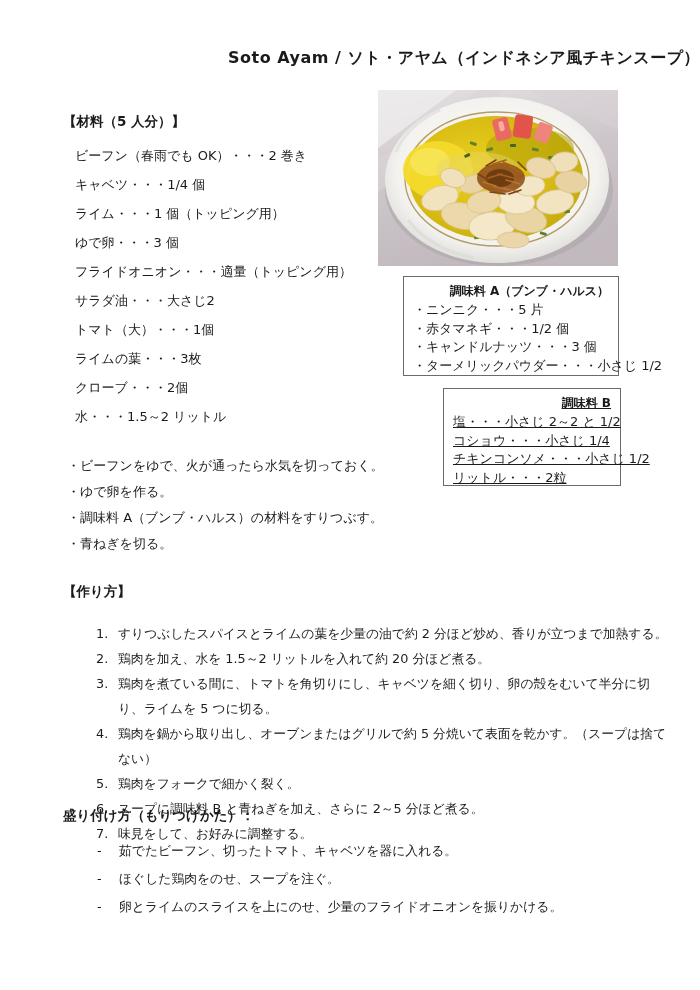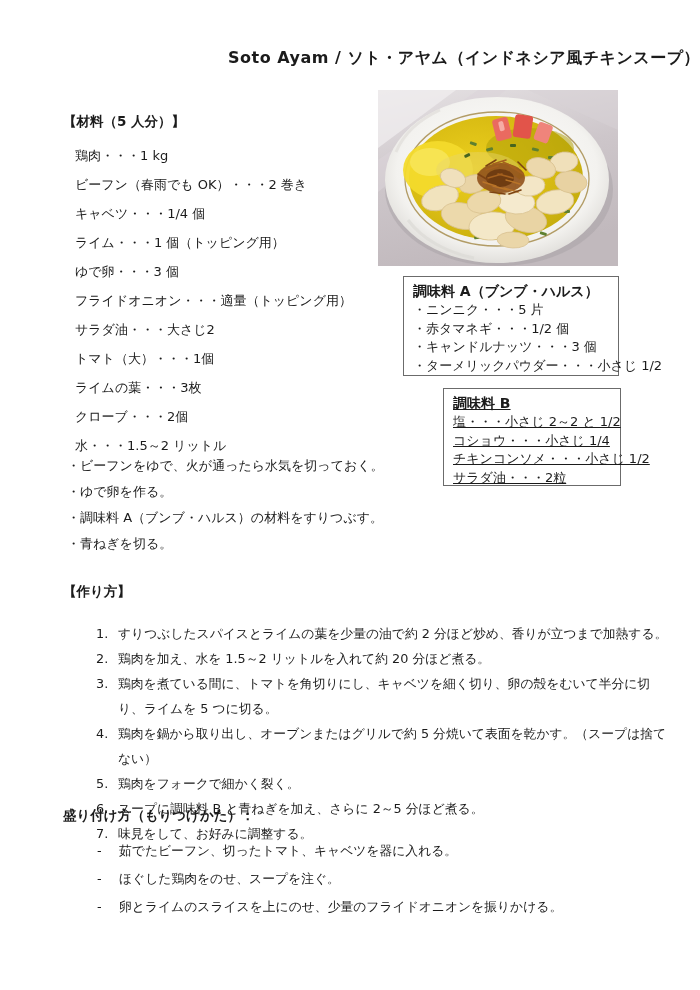--- a/index.html
+++ b/index.html
@@ -31,21 +31,21 @@
     position:absolute; left:378px; top:90px;
     width:240px; height:176px; overflow:hidden;
   }
   
   .box {
     position:absolute; border:1px solid #6b6b6b; background:#ffffff;
     padding:5px 9px 4px 9px;
   }
   .box-a { left:403px; top:276px; width:216px; height:100px; }
   .box-b { left:443px; top:388px; width:178px; height:98px;text-decoration:underline; }
-  .box .sec-heading { font-size:14px; line-height:19px; }
+  .box .sec-heading { font-size:12px; line-height:19px;text-align:right; }
   .box-item { font-size:13px; line-height:18.5px; white-space:nowrap; }
   
   .prep { position:absolute; left:63px; top:453px; width:460px; }
   .prep .sec-heading { margin-bottom:12px; }
   .prep-item { font-size:13px; height:26px; line-height:26px; padding-left:4px; white-space:nowrap; }
   
   .instructions { position:absolute; left:63px; top:583px; width:610px; }
   .instructions .sec-heading { margin-bottom:20px; }
   .step { display:flex; font-size:12.8px; line-height:25px; }
   .step-no { width:22px; margin-left:33px; flex:none; }
@@ -170,21 +170,20 @@
           <line x1="118" y1="70" x2="108" y2="76"></line>
           <line x1="140" y1="72" x2="148" y2="80"></line>
           <line x1="100" y1="84" x2="110" y2="90"></line>
         </g>
       </g>
     </svg>
   </div>
 
   <div class="ingredients">
     <div class="sec-heading">【材料（5 人分）】</div>
-    <div class="ingredient-item">鶏肉・・・1 kg</div>
     <div class="ingredient-item">ビーフン（春雨でも OK）・・・2 巻き</div>
     <div class="ingredient-item">キャベツ・・・1/4 個</div>
     <div class="ingredient-item">ライム・・・1 個（トッピング用）</div>
     <div class="ingredient-item">ゆで卵・・・3 個</div>
     <div class="ingredient-item">フライドオニオン・・・適量（トッピング用）</div>
     <div class="ingredient-item">サラダ油・・・大さじ2</div>
     <div class="ingredient-item">トマト（大）・・・1個</div>
     <div class="ingredient-item">ライムの葉・・・3枚</div>
     <div class="ingredient-item">クローブ・・・2個</div>
     <div class="ingredient-item">水・・・1.5～2 リットル</div>
@@ -196,21 +195,21 @@
     <div class="box-item">・赤タマネギ・・・1/2 個</div>
     <div class="box-item">・キャンドルナッツ・・・3 個</div>
     <div class="box-item">・ターメリックパウダー・・・小さじ 1/2</div>
   </div>
 
   <div class="box box-b">
     <div class="sec-heading">調味料 B</div>
     <div class="box-item">塩・・・小さじ 2～2 と 1/2</div>
     <div class="box-item">コショウ・・・小さじ 1/4</div>
     <div class="box-item">チキンコンソメ・・・小さじ 1/2</div>
-    <div class="box-item">サラダ油・・・2粒</div>
+    <div class="box-item">リットル・・・2粒</div>
   </div>
 
   <div class="prep">
     <div class="prep-item">・ビーフンをゆで、火が通ったら水気を切っておく。</div>
     <div class="prep-item">・ゆで卵を作る。</div>
     <div class="prep-item">・調味料 A（ブンブ・ハルス）の材料をすりつぶす。</div>
     <div class="prep-item">・青ねぎを切る。</div>
   </div>
 
   <div class="instructions">

